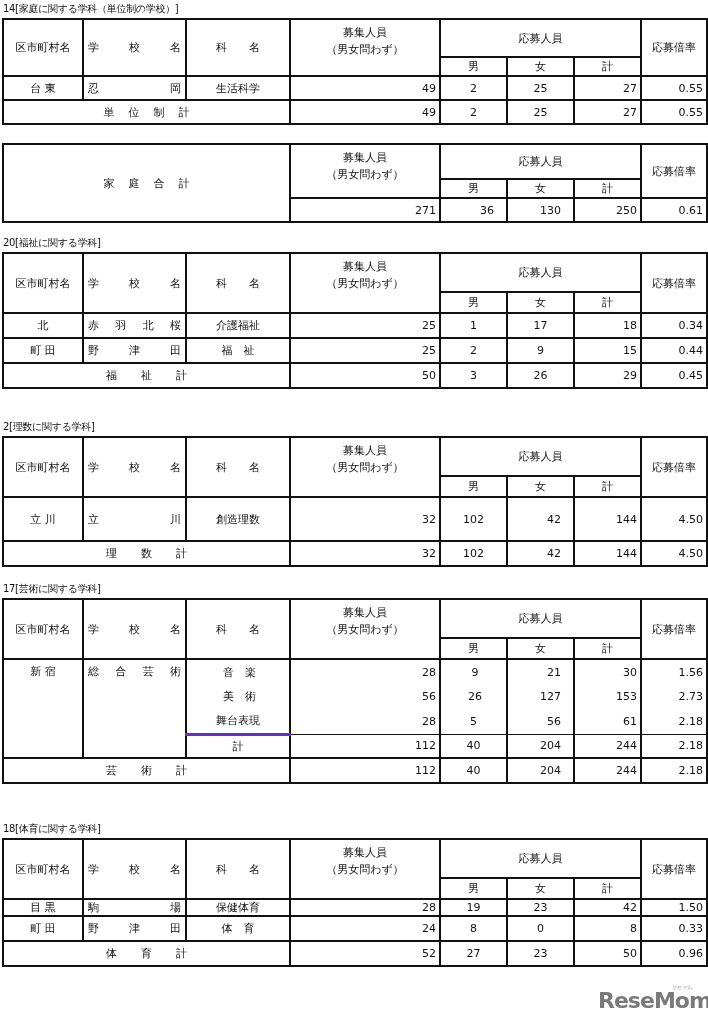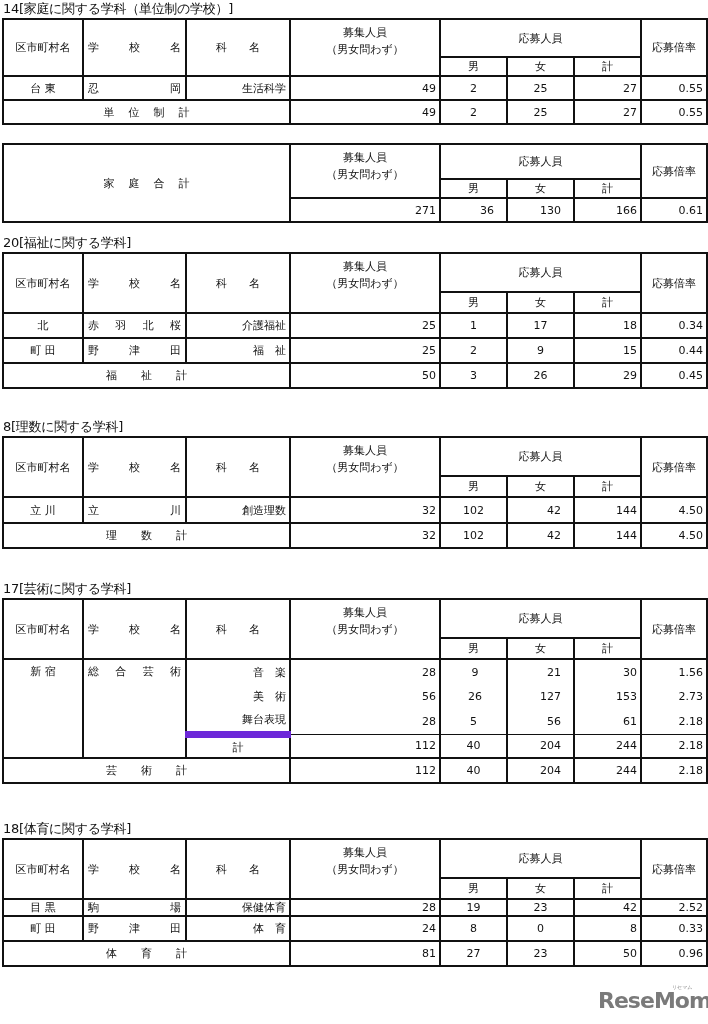--- a/index.html
+++ b/index.html
@@ -2,37 +2,37 @@
 <html><head>
 <meta charset="utf-8">
 <style>
   html, body { margin: 0; padding: 0; background: #ffffff; }
   body {
     width: 708px; height: 1024px; position: relative; overflow: hidden;
     font-family: "DejaVu Sans", "Liberation Sans", sans-serif;
     color: #111111; font-size: 11px;
   }
   .sec-title {
-    position: absolute; left: 3px; font-size: 13px; line-height: 13px;
+    position: absolute; left: 3px; font-size: 10px; line-height: 13px;
     white-space: nowrap; letter-spacing: -0.3px;
   }
   table.grid {
     position: absolute; left: 2px; border-collapse: collapse;
     table-layout: fixed; width: 704px;
   }
   table.grid td {
     border: 2px solid #111; padding: 0 3px; font-size: 11px;
     white-space: nowrap; overflow: hidden; vertical-align: middle;
   }
   table.grid td.thin-top { border-top: 1px solid #111; }
   table.grid td.no-bottom { border-bottom: none; padding-left: 6px; }
   table.grid td.no-top { border-top: none; }
   .c { text-align: center; }
   .r { text-align: right; }
-  .l { text-align: right; }
+  .l { text-align: center; }
   .spread { display: flex; justify-content: space-between; padding: 0 1px; }
   .spread-c { display: flex; justify-content: center; gap: 22px; }
   .spread-c.w14 { gap: 14px; }
   .spread-c.w26 { gap: 24px; }
   .hdr-recruit { line-height: 17px; }
   .hdr-recruit div { text-align: center; }
   .vt { vertical-align: top !important; padding-top: 4px !important; }
   .logo {
     position: absolute; left: 598px; top: 988px;
     font-family: "DejaVu Sans", sans-serif; font-weight: bold;
@@ -146,21 +146,21 @@
   </tr>
   <tr style="height:19px">
     <td class="c">男</td>
     <td class="c">女</td>
     <td class="c">計</td>
   </tr>
   <tr style="height:24px">
     <td class="r">271</td>
     <td class="r" style="padding-right:12px">36</td>
     <td class="r" style="padding-right:12px">130</td>
-    <td class="r">166</td>
+    <td class="r">250</td>
     <td class="r">0.61</td>
   </tr>
 </tbody>
   </table>
 
 <div class="sec-title" style="top:236px;">20[福祉に関する学科]</div>
 <table class="grid" style="top:252px;">
   <colgroup>
       <col style="width:80px">
       <col style="width:103px">
@@ -242,21 +242,21 @@
         </td>
     <td class="r">50</td>
     <td class="c">3</td>
     <td class="c">26</td>
     <td class="r">29</td>
     <td class="r">0.45</td>
   </tr>
 </tbody>
   </table>
 
-<div class="sec-title" style="top:420px;">8[理数に関する学科]</div>
+<div class="sec-title" style="top:420px;">2[理数に関する学科]</div>
 <table class="grid" style="top:436px;">
   <colgroup>
       <col style="width:80px">
       <col style="width:103px">
       <col style="width:104px">
       <col style="width:150px">
       <col style="width:67px">
       <col style="width:67px">
       <col style="width:67px">
       <col style="width:66px">
@@ -282,21 +282,21 @@
           <div>（男女問わず）</div>
         </td>
     <td colspan="3" class="c">応募人員</td>
     <td rowspan="2" class="c">応募倍率</td>
   </tr>
   <tr style="height:21px">
     <td class="c">男</td>
     <td class="c">女</td>
     <td class="c">計</td>
   </tr>
-  <tr style="height:26px">
+  <tr style="height:44px">
     <td class="c">立 川</td>
     <td>
           <div class="spread">
             <span>立</span>
             <span>川</span>
           </div>
         </td>
     <td class="l">創造理数</td>
     <td class="r">32</td>
     <td class="c">102</td>
@@ -380,21 +380,21 @@
   </tr>
   <tr style="height:25px">
     <td class="l no-top no-bottom">美　術</td>
     <td class="r no-top no-bottom">56</td>
     <td class="c no-top no-bottom">26</td>
     <td class="r no-top no-bottom" style="padding-right:12px">127</td>
     <td class="r no-top no-bottom">153</td>
     <td class="r no-top no-bottom">2.73</td>
   </tr>
   <tr style="height:25px">
-    <td class="l no-top" style="border-bottom:7px solid #6d28d9">舞台表現</td>
+    <td class="l no-top" style="border-bottom:3px solid #6d28d9">舞台表現</td>
     <td class="r no-top" style="border-bottom:1px solid #111">28</td>
     <td class="c no-top" style="border-bottom:1px solid #111">5</td>
     <td class="r no-top" style="border-bottom:1px solid #111;padding-right:12px">56</td>
     <td class="r no-top" style="border-bottom:1px solid #111">61</td>
     <td class="r no-top" style="border-bottom:1px solid #111">2.18</td>
   </tr>
   <tr style="height:24px">
     <td class="c thin-top">計</td>
     <td class="r thin-top">112</td>
     <td class="c thin-top">40</td>
@@ -465,21 +465,21 @@
           <div class="spread">
             <span>駒</span>
             <span>場</span>
           </div>
         </td>
     <td class="l">保健体育</td>
     <td class="r">28</td>
     <td class="c">19</td>
     <td class="c">23</td>
     <td class="r">42</td>
-    <td class="r">2.52</td>
+    <td class="r">1.50</td>
   </tr>
   <tr style="height:25px">
     <td class="c">町 田</td>
     <td>
           <div class="spread">
             <span>野</span>
             <span>津</span>
             <span>田</span>
           </div>
         </td>
@@ -491,21 +491,21 @@
     <td class="r">0.33</td>
   </tr>
   <tr style="height:25px">
     <td colspan="3">
           <div class="spread-c w26">
             <span>体</span>
             <span>育</span>
             <span>計</span>
           </div>
         </td>
-    <td class="r">81</td>
+    <td class="r">52</td>
     <td class="c">27</td>
     <td class="c">23</td>
     <td class="r">50</td>
     <td class="r">0.96</td>
   </tr>
 </tbody>
   </table>
 
 <div class="logo-kana">リセマム</div>
 <div class="logo">ReseMom</div>

